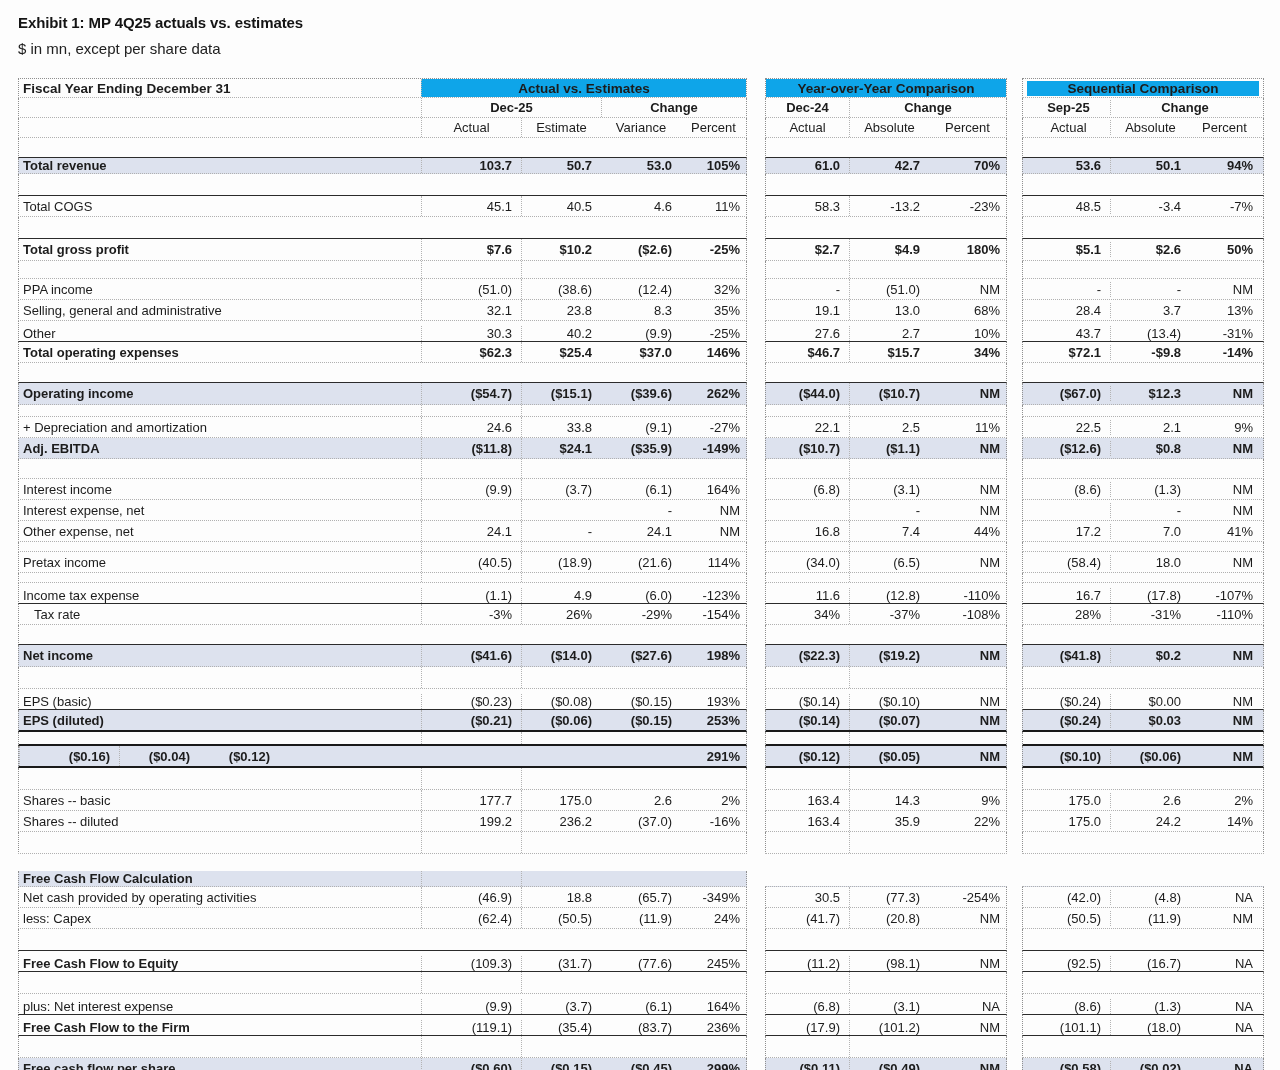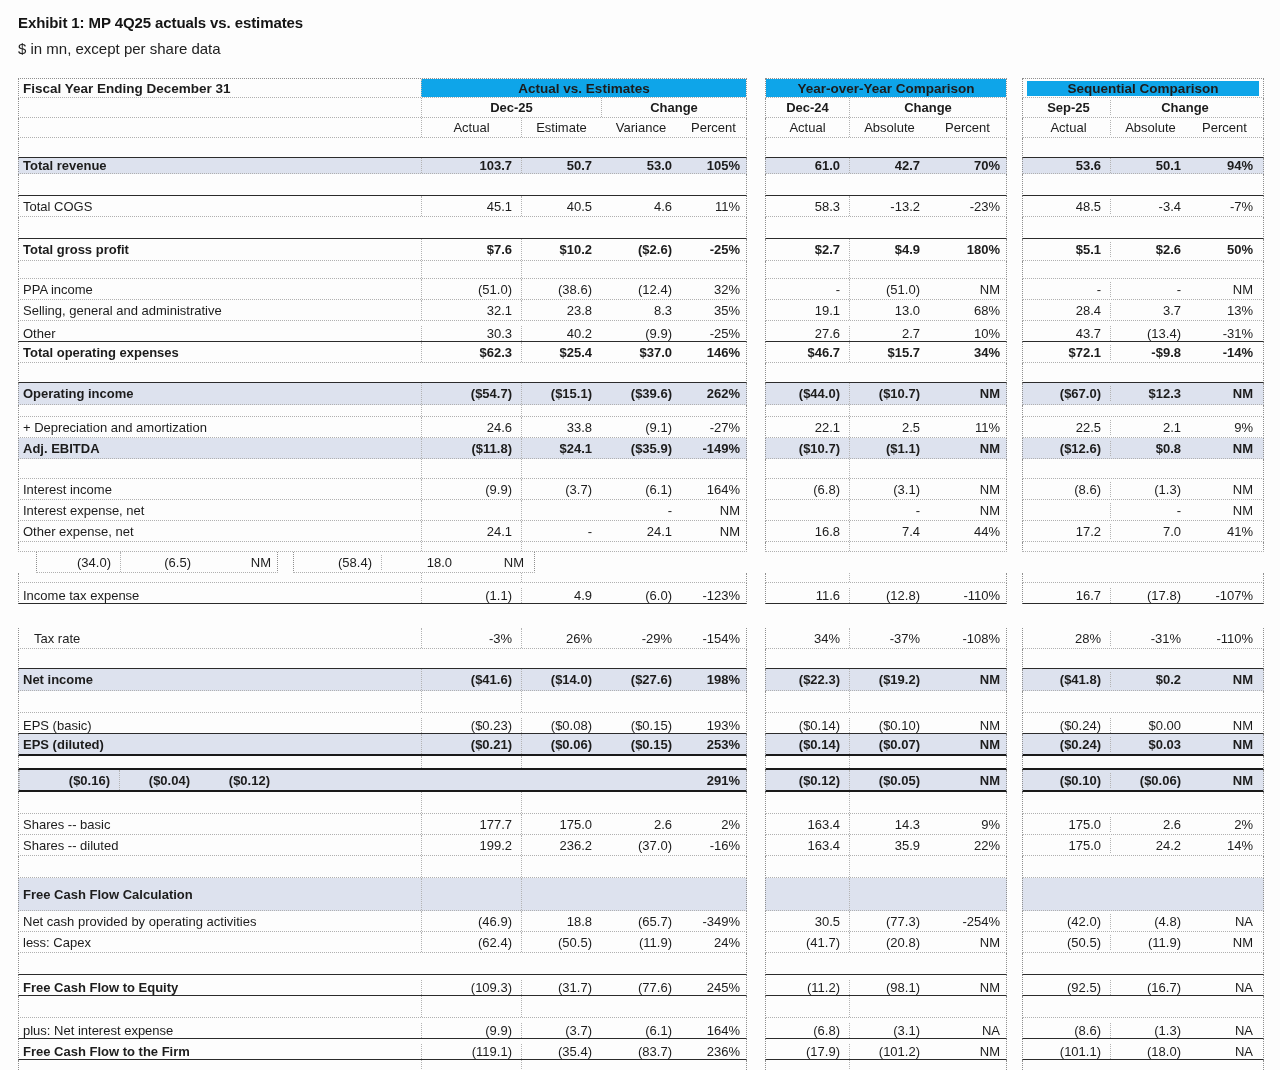--- a/index.html
+++ b/index.html
@@ -537,20 +537,27 @@
             <div class="c num wb3 pct"></div>
           </div>
           <div class="gap15"></div>
           <div class="blk c">
             <div class="c num wb1"></div>
             <div class="c num wb2 bl"></div>
             <div class="c num wb3 pct"></div>
           </div>
         </div>
         <div class="row" style="height: 21px;">
+          <div class="blk a">
+            <div class="c label">Pretax income</div>
+            <div class="c num wa bl">(40.5)</div>
+            <div class="c num we bl">(18.9)</div>
+            <div class="c num wv">(21.6)</div>
+            <div class="c num wp pct">114%</div>
+          </div>
           <div class="gap18"></div>
           <div class="blk b">
             <div class="c num wb1">(34.0)</div>
             <div class="c num wb2 bl">(6.5)</div>
             <div class="c num wb3 pct">NM</div>
           </div>
           <div class="gap15"></div>
           <div class="blk c">
             <div class="c num wb1">(58.4)</div>
             <div class="c num wb2 bl">18.0</div>
@@ -592,21 +599,21 @@
             <div class="c num wb2 bl">(12.8)</div>
             <div class="c num wb3 pct">-110%</div>
           </div>
           <div class="gap15"></div>
           <div class="blk c">
             <div class="c num wb1">16.7</div>
             <div class="c num wb2 bl">(17.8)</div>
             <div class="c num wb3 pct">-107%</div>
           </div>
         </div>
-        <div class="row" style="height: 21px; margin-top: 24px;">
+        <div class="row" style="height: 21px;">
           <div class="blk a">
             <div class="c label ind">Tax rate</div>
             <div class="c num wa bl">-3%</div>
             <div class="c num we bl">26%</div>
             <div class="c num wv">-29%</div>
             <div class="c num wp pct">-154%</div>
           </div>
           <div class="gap18"></div>
           <div class="blk b">
             <div class="c num wb1">34%</div>
@@ -843,21 +850,21 @@
             <div class="c num wb2 bl"></div>
             <div class="c num wb3 pct"></div>
           </div>
           <div class="gap15"></div>
           <div class="blk c">
             <div class="c num wb1"></div>
             <div class="c num wb2 bl"></div>
             <div class="c num wb3 pct"></div>
           </div>
         </div>
-        <div class="row hl boldlabel" style="height: 33px;">
+        <div class="row hl boldlabel" style="height: 33px; align-items: flex-end;">
           <div class="blk a">
             <div class="c label">Free Cash Flow Calculation</div>
             <div class="c num wa bl"></div>
             <div class="c num we bl"></div>
             <div class="c num wv"></div>
             <div class="c num wp pct"></div>
           </div>
           <div class="gap18"></div>
           <div class="blk b">
             <div class="c num wb1"></div>

